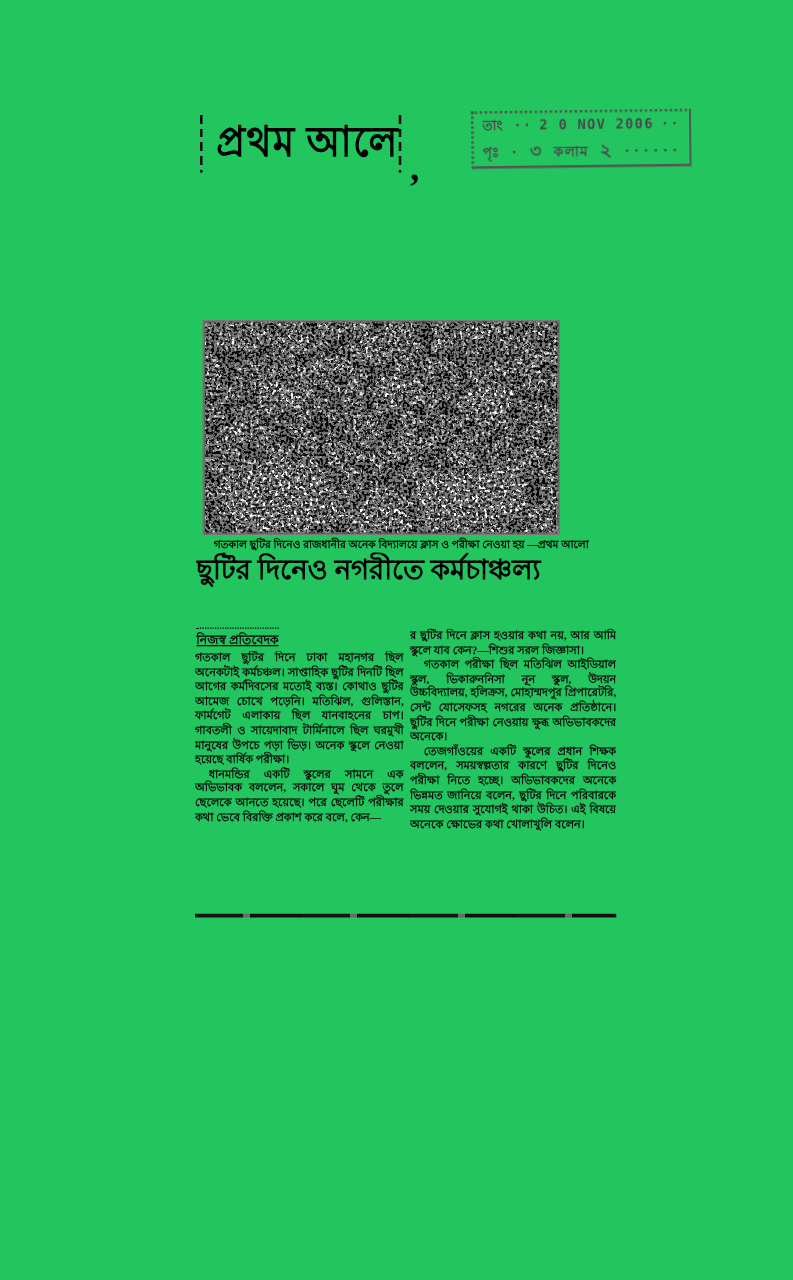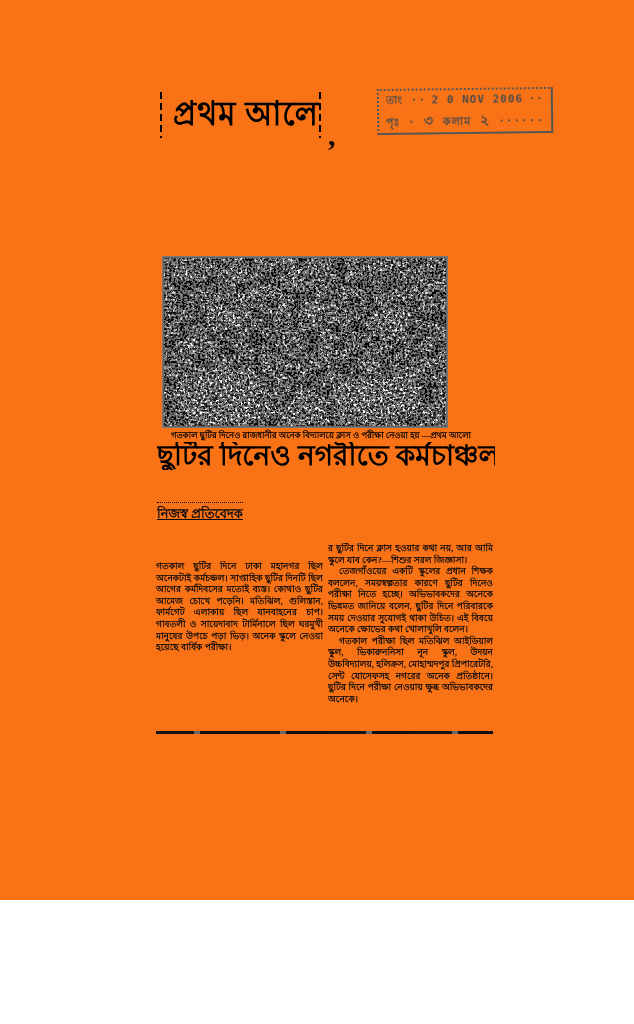--- a/index.html
+++ b/index.html
@@ -1,17 +1,17 @@
 <!DOCTYPE html>
 <html><head>
 <meta charset="utf-8">
 <style>
   html,body{margin:0;padding:0;background:#ffffff;}
   .page{
-    position:relative;width:634px;height:900px;background:#f97316;overflow:hidden;
+    position:relative;width:634px;height:1024px;background:#22c55e;overflow:hidden;
     font-family:"Liberation Serif","DejaVu Serif",serif;color:#0a0a0a;
   }
   
   .masthead{position:absolute;left:160px;top:86px;height:58px;display:flex;align-items:center;}
   .mast-bar{width:2px;height:46px;background:repeating-linear-gradient(to bottom,#000 0 7px,transparent 7px 11px);}
   .mast-logo{
     font-size:31px;font-weight:bold;padding:0 11px;letter-spacing:1px;color:#000;
     filter:blur(0.35px);transform:scaleY(1.08);white-space:nowrap;max-width:135px;overflow:hidden;
   }
   .mast-comma{font-size:30px;font-weight:bold;margin-left:7px;align-self:flex-end;line-height:0.6;}
@@ -30,31 +30,31 @@
   .photo{position:absolute;left:163px;top:257px;width:284px;height:170px;background:#000;outline:1px solid #777;}
   .photo svg{display:block;width:284px;height:170px;}
   
   .caption{
     position:absolute;left:163px;top:429px;width:316px;height:13px;
     font-size:8.5px;font-weight:bold;color:#000;filter:blur(0.3px);
     white-space:nowrap;overflow:hidden;text-align:center;
   }
   
   .headline{position:absolute;left:157px;top:442px;margin:0;width:338px;font-weight:bold;color:#000;}
-  .headline .hl{display:block;font-size:28px;line-height:28px;white-space:nowrap;overflow:hidden;filter:blur(0.2px);}
+  .headline .hl{display:block;font-size:22px;line-height:28px;white-space:nowrap;overflow:hidden;filter:blur(0.2px);}
   
   .byline{
-    position:absolute;left:157px;top:502px;font-size:13px;font-weight:bold;
+    position:absolute;left:157px;top:502px;font-size:10px;font-weight:bold;
     border-top:1px dotted #000;text-decoration:underline;padding-top:1px;filter:blur(0.25px);
     white-space:nowrap;max-width:90px;overflow:hidden;
   }
   
   .col{
     position:absolute;font-size:9px;line-height:11.6px;text-align:justify;
-    color:#0a0a0a;font-weight:bold;filter:blur(0.33px);overflow:hidden;margin-top:40px;
+    color:#0a0a0a;font-weight:bold;filter:blur(0.33px);overflow:hidden;
   }
   .col p{margin:0;text-indent:11px;}
   .col p.flush{text-indent:0;}
   .col-left{left:156px;top:521px;width:167px;height:209px;font-family:Liberation Serif, serif;}
   .col-right{left:328px;top:503px;width:165px;height:227px;}
   .end-rule{
     position:absolute;left:156px;top:731px;width:337px;height:3px;
     background:repeating-linear-gradient(to right,#151515 0 38px,#6a6a6a 38px 44px,#101010 44px 86px);
   }
 </style>
@@ -133,23 +133,24 @@
   <div class="caption">গতকাল ছুটির দিনেও রাজধানীর অনেক বিদ্যালয়ে ক্লাস ও পরীক্ষা নেওয়া হয় —প্রথম আলো</div>
 
   <h1 class="headline">
     <span class="hl">ছুটির দিনেও নগরীতে কর্মচাঞ্চল্য</span>
   </h1>
 
   <div class="byline">নিজস্ব প্রতিবেদক</div>
 
   <div class="col col-left">
     <p class="flush">গতকাল ছুটির দিনে ঢাকা মহানগর ছিল অনেকটাই কর্মচঞ্চল। সাপ্তাহিক ছুটির দিনটি ছিল আগের কর্মদিবসের মতোই ব্যস্ত। কোথাও ছুটির আমেজ চোখে পড়েনি। মতিঝিল, গুলিস্তান, ফার্মগেট এলাকায় ছিল যানবাহনের চাপ। গাবতলী ও সায়েদাবাদ টার্মিনালে ছিল ঘরমুখী মানুষের উপচে পড়া ভিড়। অনেক স্কুলে নেওয়া হয়েছে বার্ষিক পরীক্ষা।</p>
+    <p>ধানমন্ডির একটি স্কুলের সামনে এক অভিভাবক বললেন, সকালে ঘুম থেকে তুলে ছেলেকে আনতে হয়েছে। পরে ছেলেটি পরীক্ষার কথা ভেবে বিরক্তি প্রকাশ করে বলে, কেন—</p>
   </div>
 
   <div class="col col-right">
     <p class="flush">র ছুটির দিনে ক্লাস হওয়ার কথা নয়, আর আমি স্কুলে যাব কেন?—শিশুর সরল জিজ্ঞাসা।</p>
+    <p>গতকাল পরীক্ষা ছিল মতিঝিল আইডিয়াল স্কুল, ভিকারুননিসা নূন স্কুল, উদয়ন উচ্চবিদ্যালয়, হলিক্রস, মোহাম্মদপুর প্রিপারেটরি, সেন্ট যোসেফসহ নগরের অনেক প্রতিষ্ঠানে। ছুটির দিনে পরীক্ষা নেওয়ায় ক্ষুব্ধ অভিভাবকদের অনেকে।</p>
     <p>তেজগাঁওয়ের একটি স্কুলের প্রধান শিক্ষক বললেন, সময়স্বল্পতার কারণে ছুটির দিনেও পরীক্ষা নিতে হচ্ছে। অভিভাবকদের অনেকে ভিন্নমত জানিয়ে বলেন, ছুটির দিনে পরিবারকে সময় দেওয়ার সুযোগই থাকা উচিত। এই বিষয়ে অনেকে ক্ষোভের কথা খোলাখুলি বলেন।</p>
-    <p>গতকাল পরীক্ষা ছিল মতিঝিল আইডিয়াল স্কুল, ভিকারুননিসা নূন স্কুল, উদয়ন উচ্চবিদ্যালয়, হলিক্রস, মোহাম্মদপুর প্রিপারেটরি, সেন্ট যোসেফসহ নগরের অনেক প্রতিষ্ঠানে। ছুটির দিনে পরীক্ষা নেওয়ায় ক্ষুব্ধ অভিভাবকদের অনেকে।</p>
   </div>
 
   <div class="end-rule"></div>
 
 </div>
 
 </body></html>

